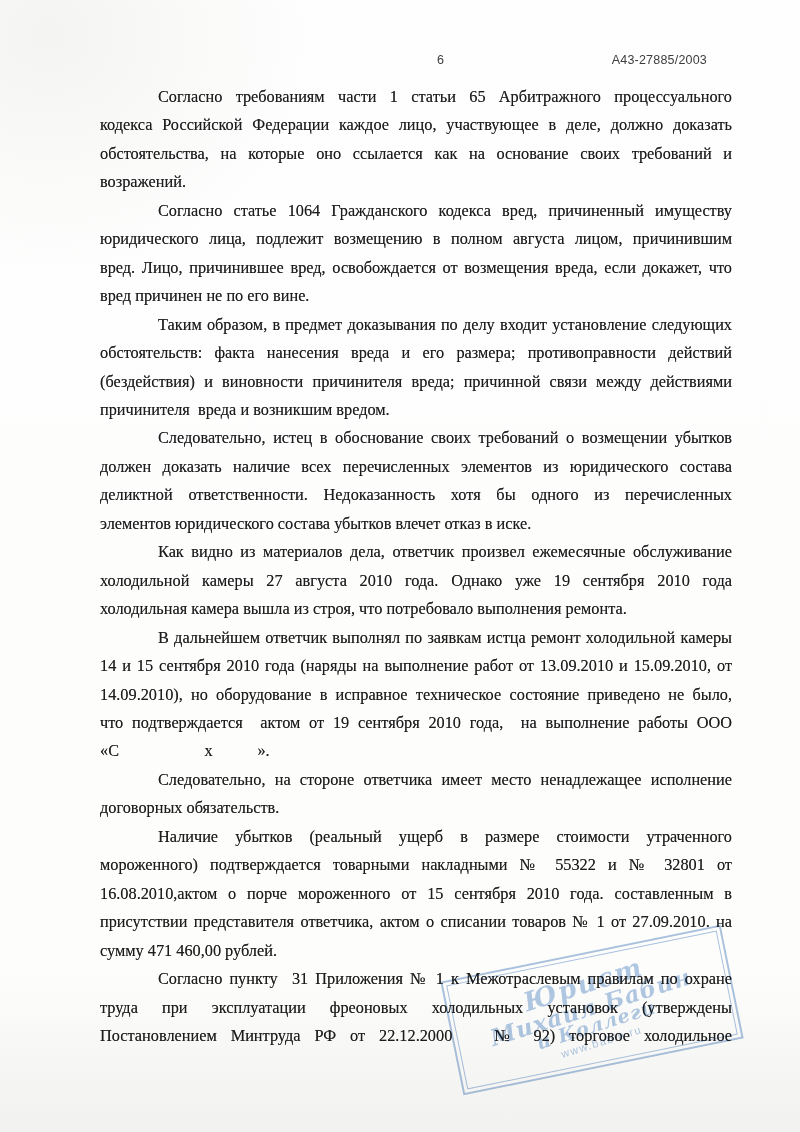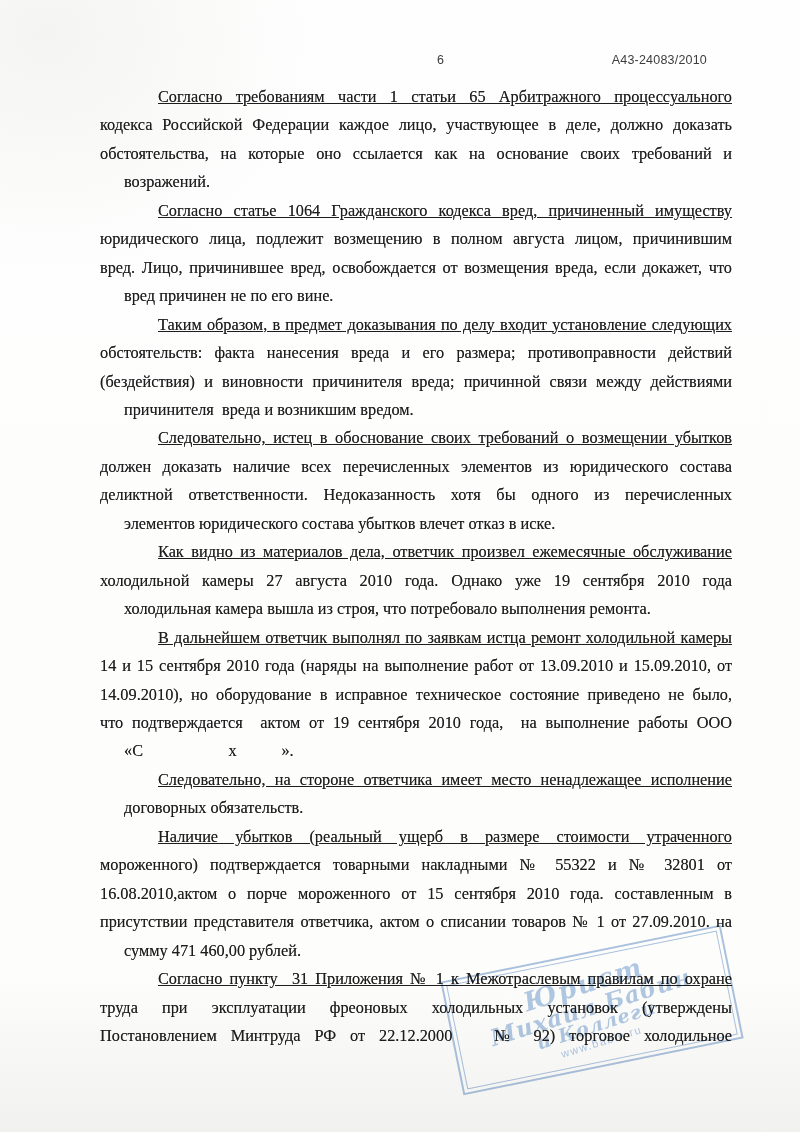--- a/index.html
+++ b/index.html
@@ -32,22 +32,22 @@
     position: absolute;
     left: 100px; top: 83px; width: 632px;
     font-family: "Liberation Serif", serif;
     font-size: 16.3px;
     line-height: 28.45px;
     color: #1d1d1d;
     text-shadow: 0 0 0.45px rgba(20,20,20,0.6);
   }
   .para { margin: 0; }
   .tline { text-align: justify; text-align-last: justify; }
-  .tline.first { text-indent: 58px; text-decoration: underline; }
-  .tline.final { text-align-last: left; margin-left: 24px; }
+  .tline.first { text-indent: 58px; }
+  .tline.final { text-align-last: left; }
 
   
   .watermark {
     position: absolute;
     left: 449px; top: 952px;
     width: 286px; height: 116px;
     transform: rotate(-11.5deg);
     border: 2px solid var(--wm-border, #a3bddd);
     mix-blend-mode: multiply;
     opacity: 0.9;
@@ -78,21 +78,21 @@
     font-family: "Liberation Sans", sans-serif;
   }
 </style>
 </head>
 <body>
 
 <div class="page">
 
   <div class="header-row">
     <span class="pagenum">6</span>
-    <span class="casenum">А43-24083/2010</span>
+    <span class="casenum">А43-27885/2003</span>
   </div>
 
   <div class="body-text">
       <div class="para">
         <div class="tline first">Согласно требованиям части 1 статьи 65 Арбитражного процессуального</div>
         <div class="tline">кодекса Российской Федерации каждое лицо, участвующее в деле, должно доказать</div>
         <div class="tline">обстоятельства, на которые оно ссылается как на основание своих требований и</div>
         <div class="tline final">возражений.</div>
       </div>
       <div class="para">

